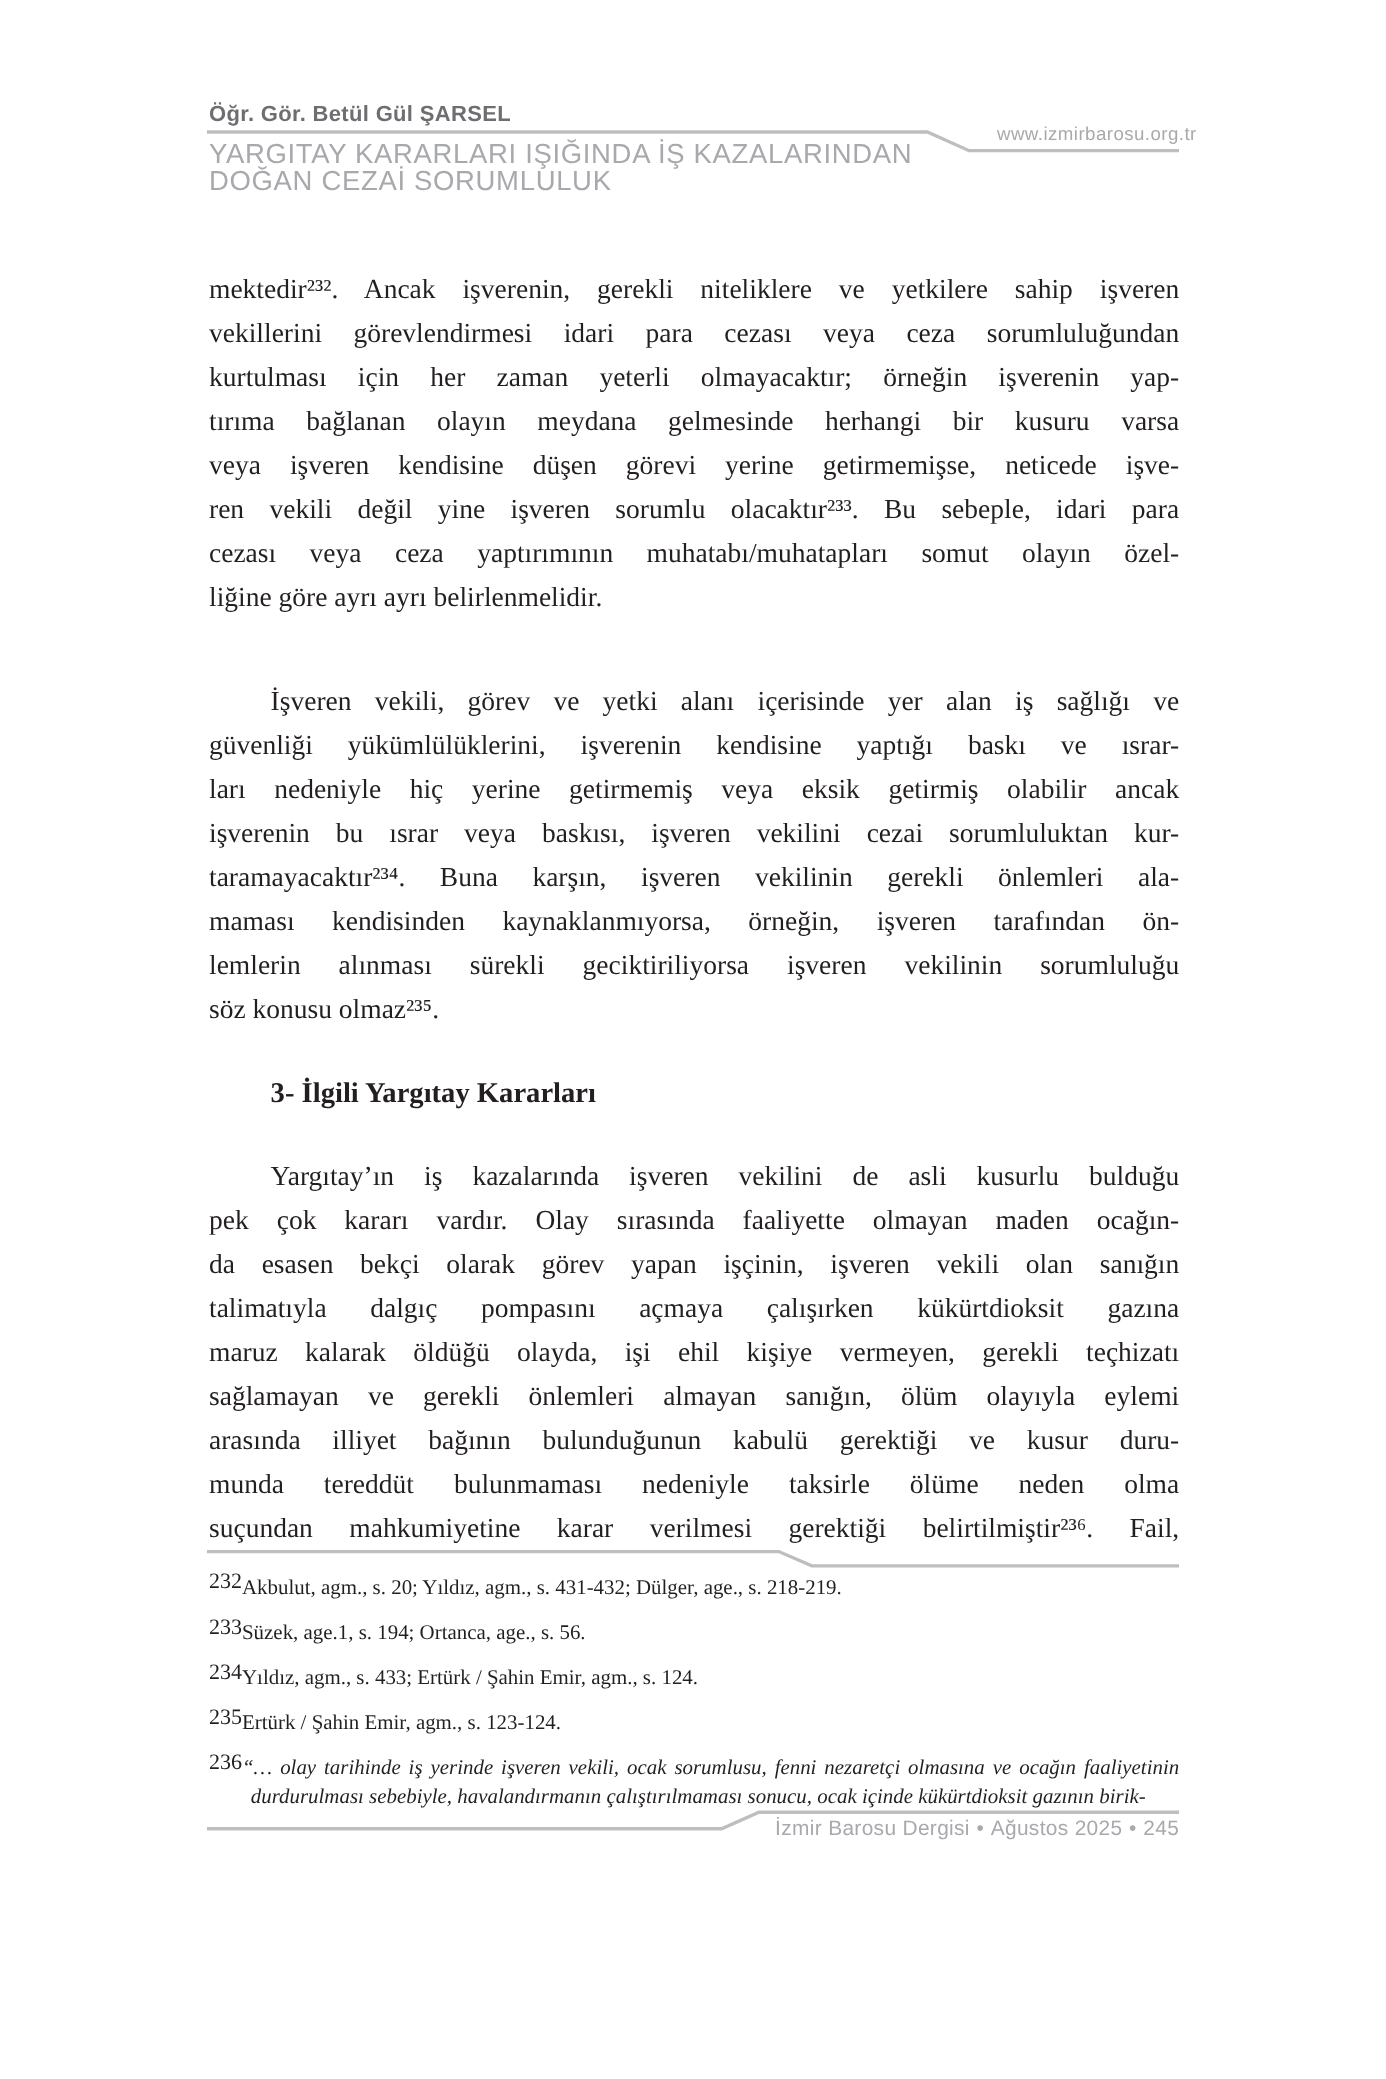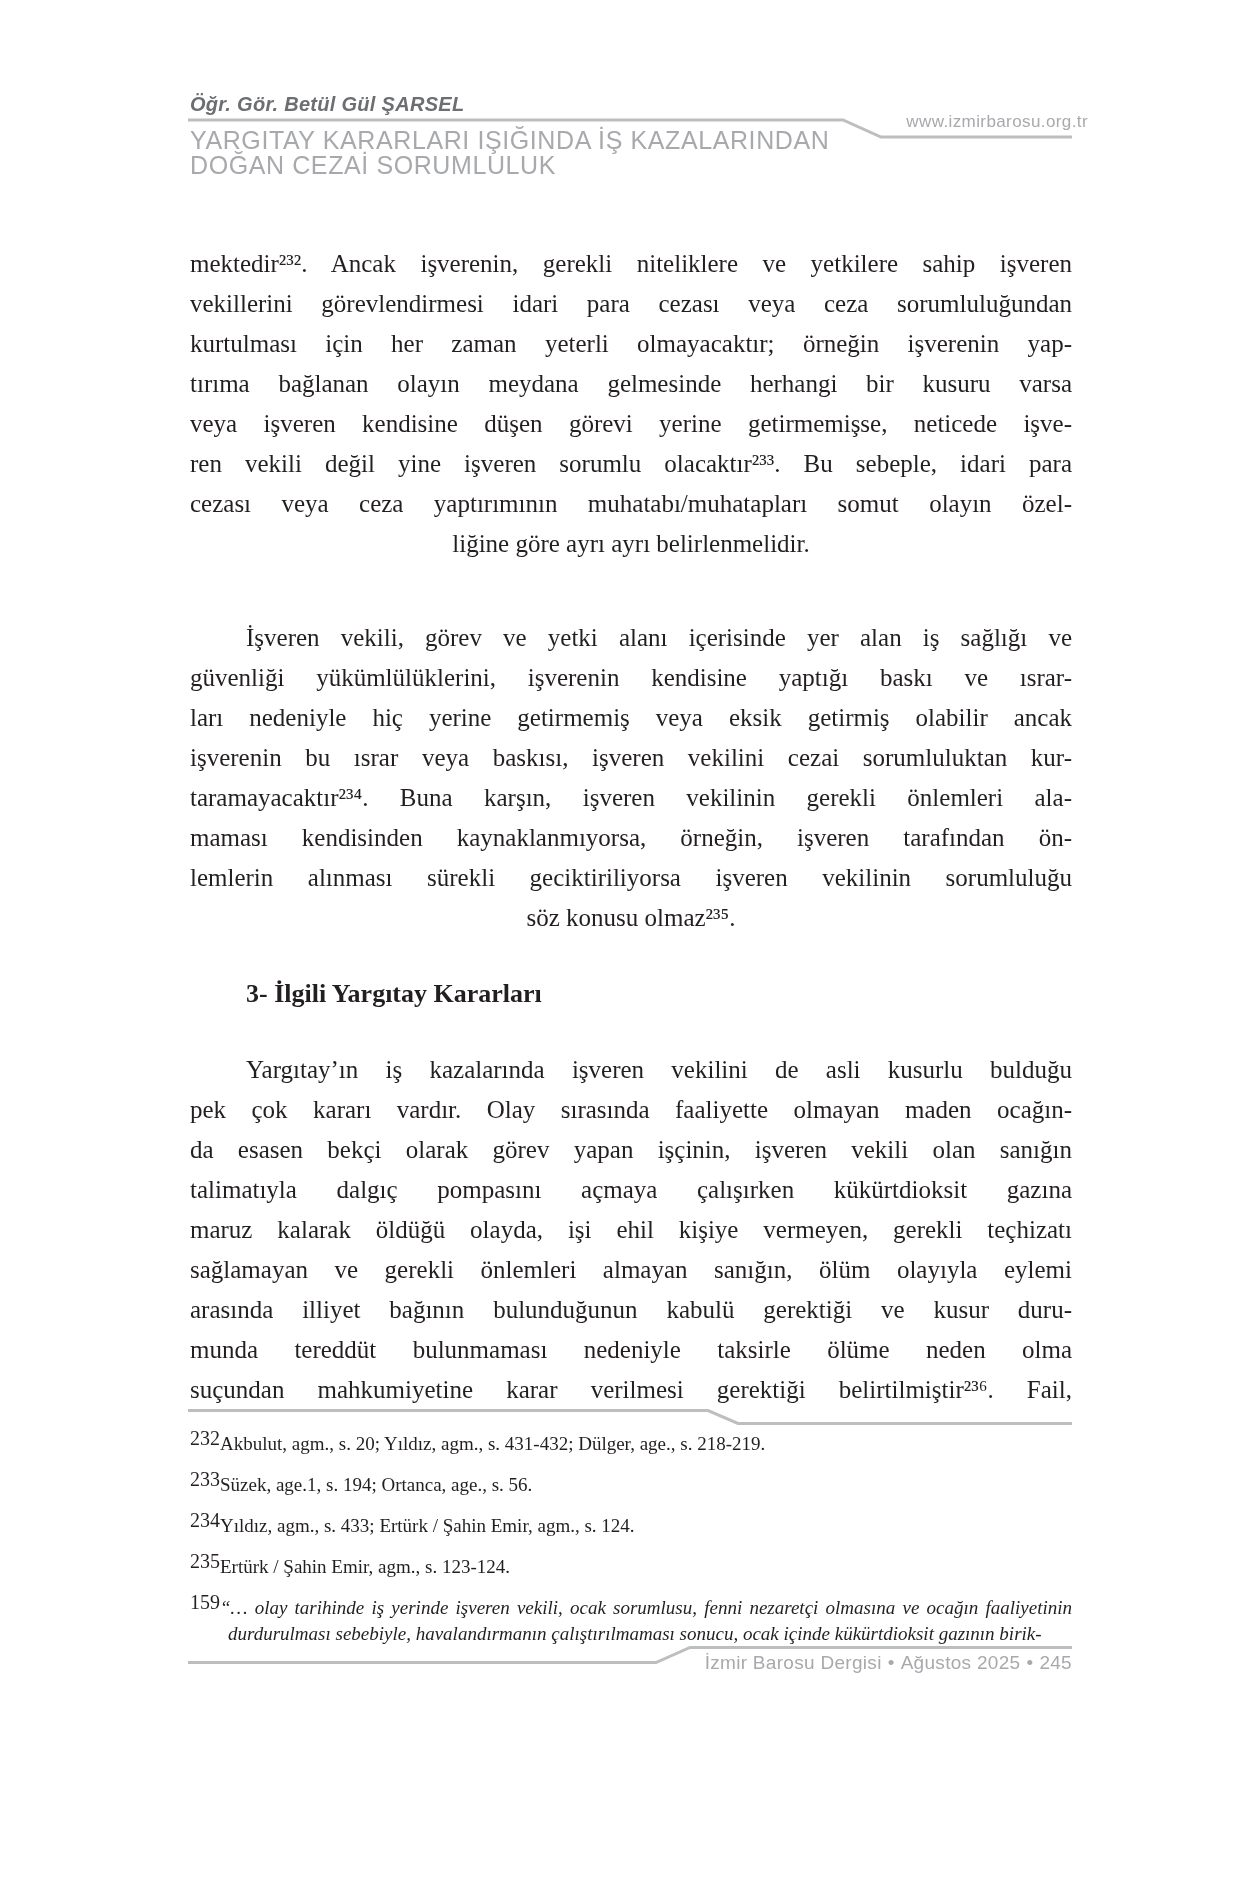--- a/index.html
+++ b/index.html
@@ -10,41 +10,41 @@
     background: #ffffff;
     overflow: hidden;
     font-family: "Liberation Serif", "DejaVu Serif", serif;
     color: #231f20;
   }
 
   
   .author {
     position: absolute; left: 190px; top: 93px;
     font-family: "Liberation Sans", "DejaVu Sans", sans-serif;
-    font-weight: 700; font-size: 20px; color: #6d6e71; letter-spacing: 0.3px; font-style: italic;
+    font-weight: 700; font-size: 20px; color: #6d6e71; letter-spacing: 0.3px;
   }
   .hdr-line { position: absolute; left: 188px; top: 118px; }
   .website {
     position: absolute; right: 172px; top: 112px;
     font-family: "Liberation Sans", "DejaVu Sans", sans-serif;
     font-size: 17px; color: #a7a9ac; letter-spacing: 0.4px;
   }
   .title {
     position: absolute; left: 190px; top: 128px;
     font-family: "Liberation Sans", "DejaVu Sans", sans-serif;
     font-size: 25px; line-height: 25px; color: #a7a9ac; letter-spacing: 0.6px;
   }
 
   
   .body-text {
     position: absolute; left: 190px; top: 244px; width: 882px;
     font-size: 25px; line-height: 40px;
   }
   .jl { text-align: justify; text-align-last: justify; }
-  .ln { text-align: center; }
+  .ln { text-align: left; }
   .ind { text-indent: 56px; }
   .p2 { margin-top: 54px; }
   .heading {
     margin: 36px 0 15px 0;
     font-size: 26px; line-height: 40px; font-weight: 700; text-indent: 56px;
   }
   .p3 { margin-top: 36px; }
 
   
   .fn-line { position: absolute; left: 188px; top: 1408px; }
@@ -135,21 +135,21 @@
     <div class="fnote">
       <span class="fnum">233</span><span class="ftext">Süzek, age.1, s. 194; Ortanca, age., s. 56.</span>
     </div>
     <div class="fnote">
       <span class="fnum">234</span><span class="ftext">Yıldız, agm., s. 433; Ertürk / Şahin Emir, agm., s. 124.</span>
     </div>
     <div class="fnote">
       <span class="fnum">235</span><span class="ftext">Ertürk / Şahin Emir, agm., s. 123-124.</span>
     </div>
     <div class="fnote it">
-      <span class="fnum">159</span><span class="ftext">“… olay tarihinde iş yerinde işveren vekili, ocak sorumlusu, fenni nezaretçi olmasına ve ocağın faaliyetinin durdurulması sebebiyle, havalandırmanın çalıştırılmaması sonucu, ocak içinde kükürtdioksit gazının birik-</span>
+      <span class="fnum">236</span><span class="ftext">“… olay tarihinde iş yerinde işveren vekili, ocak sorumlusu, fenni nezaretçi olmasına ve ocağın faaliyetinin durdurulması sebebiyle, havalandırmanın çalıştırılmaması sonucu, ocak içinde kükürtdioksit gazının birik-</span>
     </div>
   </div>
 
   <svg class="ftr-line" width="884" height="20" viewBox="0 0 884 20">
     <polyline points="0,17.5 468,17.5 502,2.5 884,2.5" fill="none" stroke="#bcbec0" stroke-width="3"></polyline>
   </svg>
 
   <div class="footer-text">
     <span>İzmir Barosu Dergisi</span><span class="dot">•</span><span>Ağustos 2025</span><span class="dot">•</span><span>245</span>
   </div>

